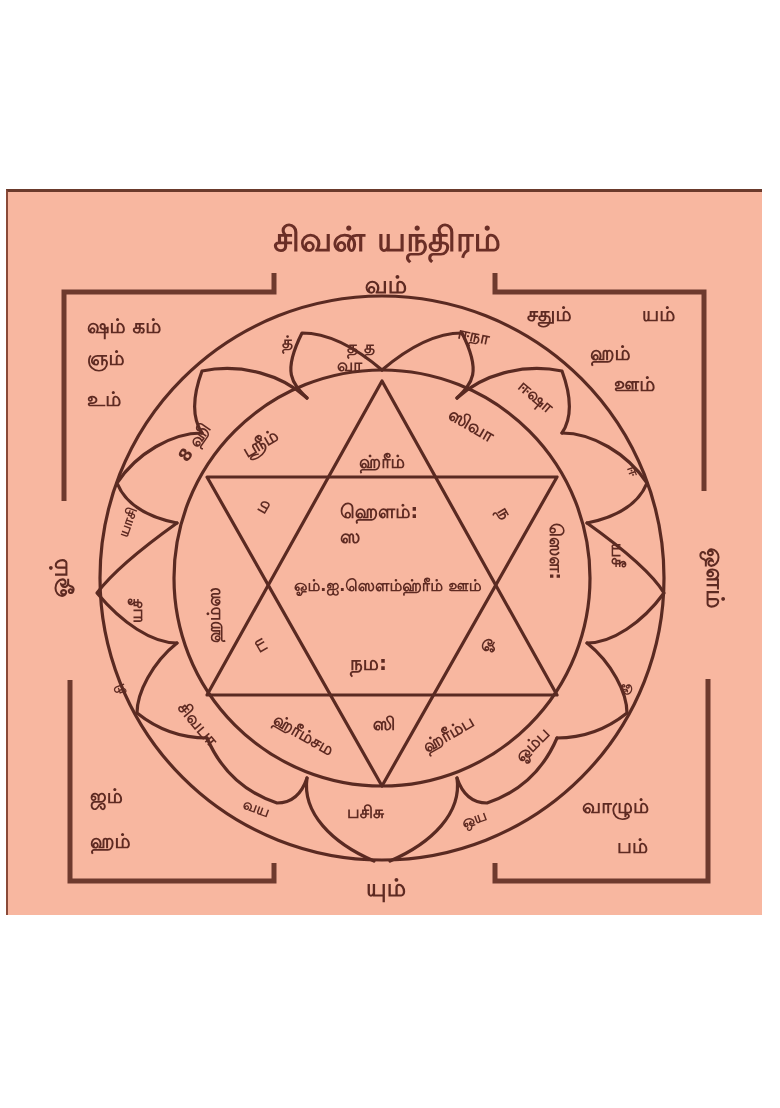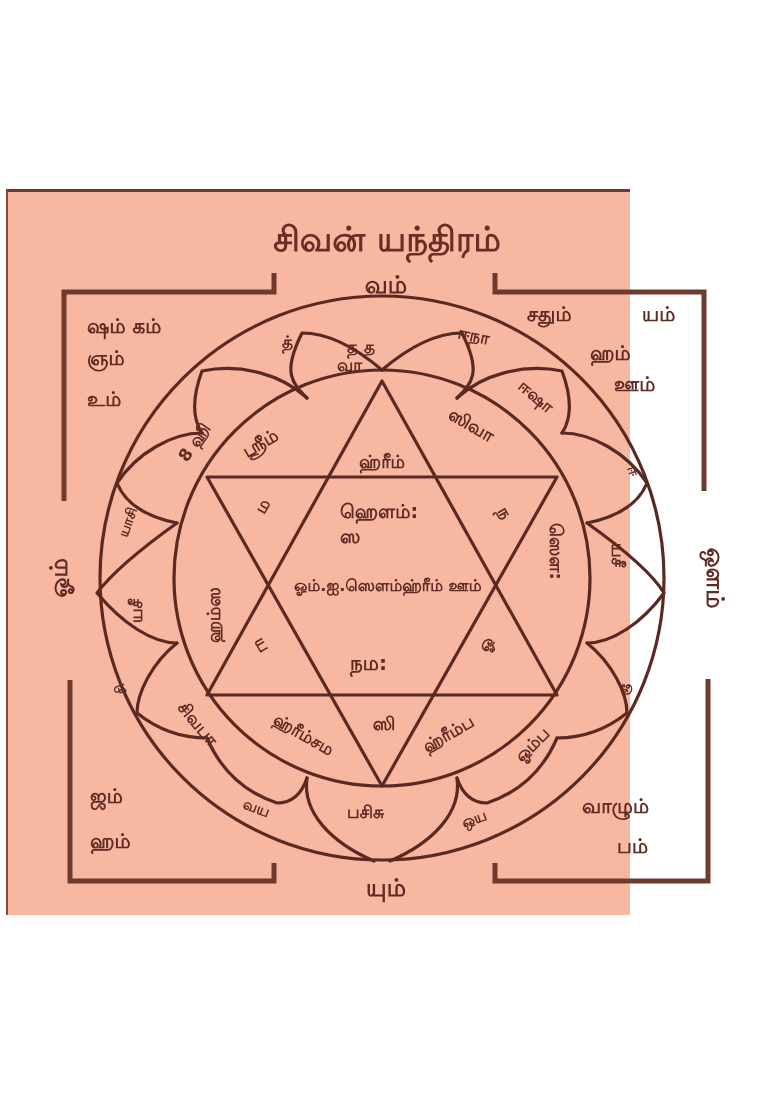--- a/index.html
+++ b/index.html
@@ -1,18 +1,18 @@
 <!DOCTYPE html>
 <html><head>
 <meta charset="utf-8">
 <style>
   html, body { margin:0; padding:0; background:#ffffff; }
   body { width:780px; height:1108px; position:relative; overflow:hidden;
          font-family:"DejaVu Sans", sans-serif; }
-  #plate { position:absolute; left:6px; top:189px; width:624px; height:726px;
+  #plate { position:absolute; left:6px; top:189px; width:756px; height:726px;
            background:#f8b7a0; border-top:3px solid #6b3a2c; border-left:2px solid #8a4a38;
            box-sizing:border-box; }
   svg { position:absolute; left:0; top:0; }
   .ink { fill:none; stroke:#5a2a22; stroke-width:3.2; stroke-linecap:round; stroke-linejoin:round; }
   .bar { fill:none; stroke:#6e3a2e; stroke-width:5; }
   .ttl { font-family:"DejaVu Sans", sans-serif; font-weight:bold; fill:#6a2e26; }
   .t { font-family:"DejaVu Sans", sans-serif; font-weight:bold; fill:#5e2a22; }
 </style>
 </head>
 <body>

